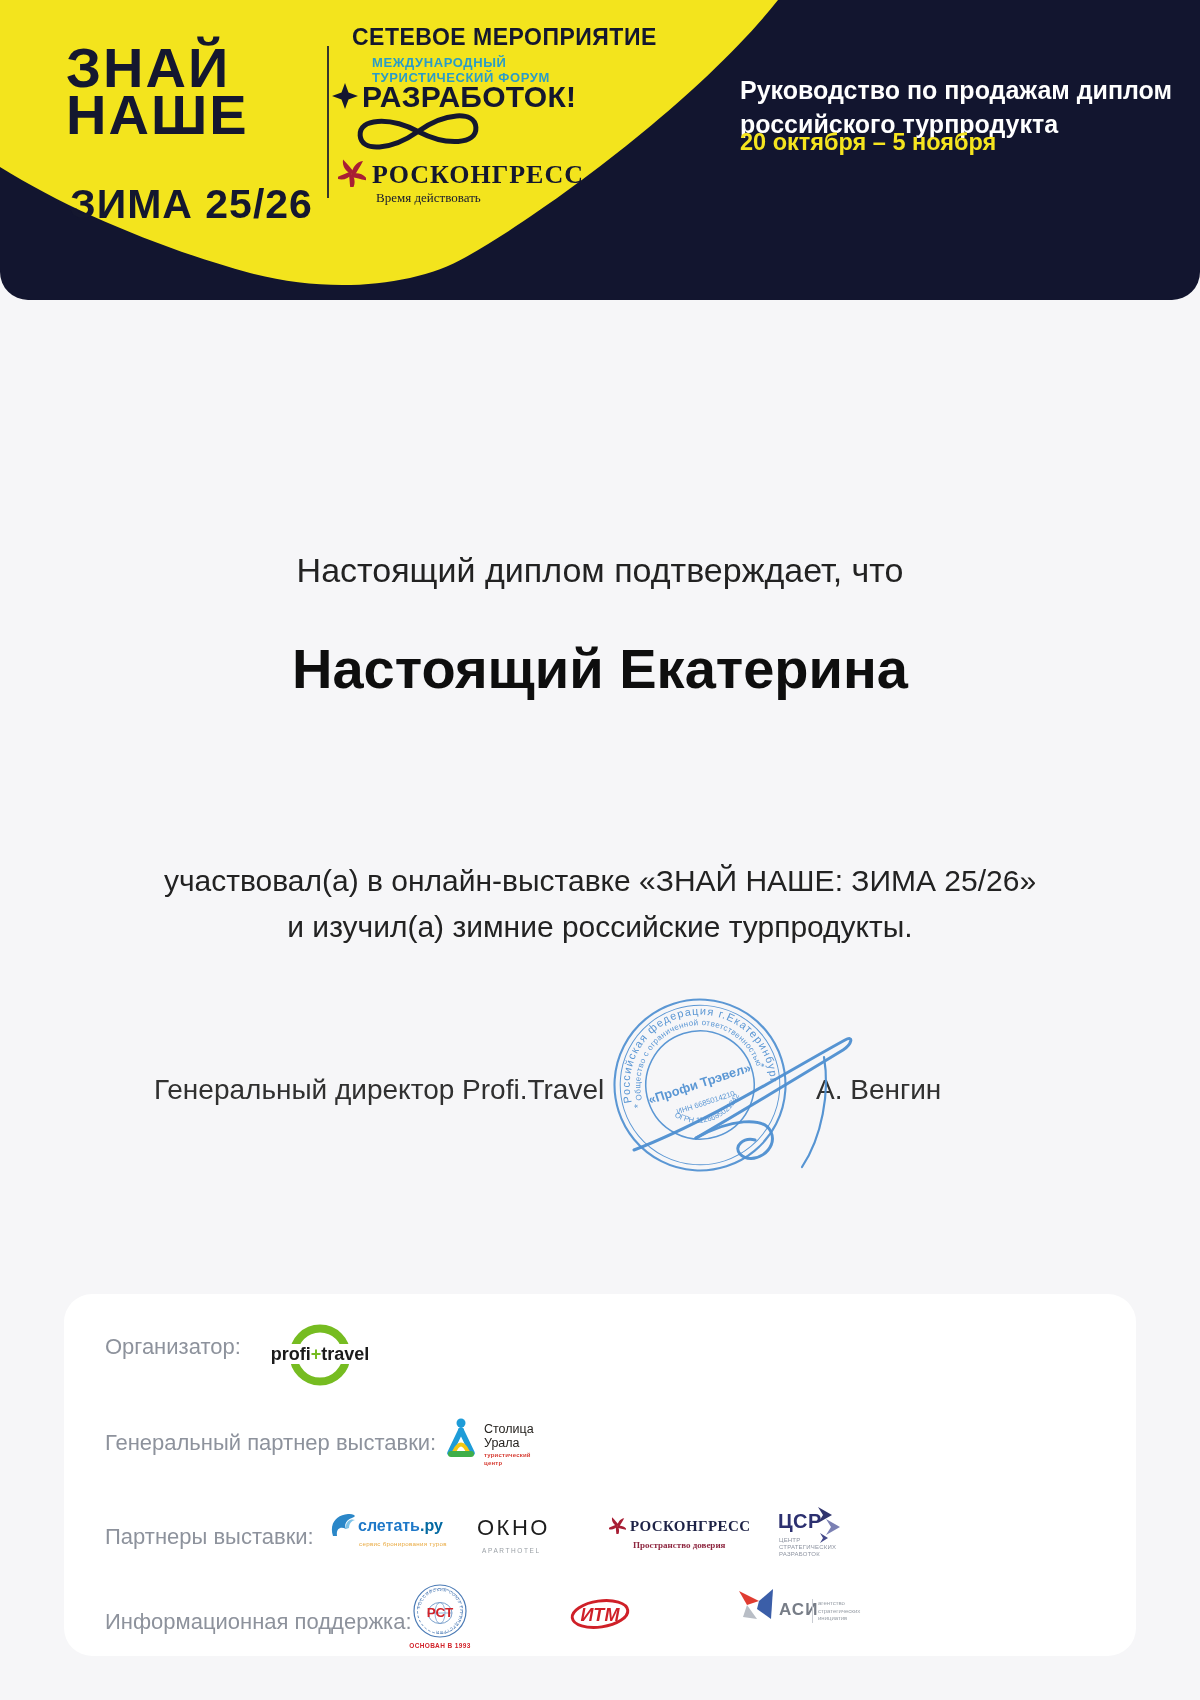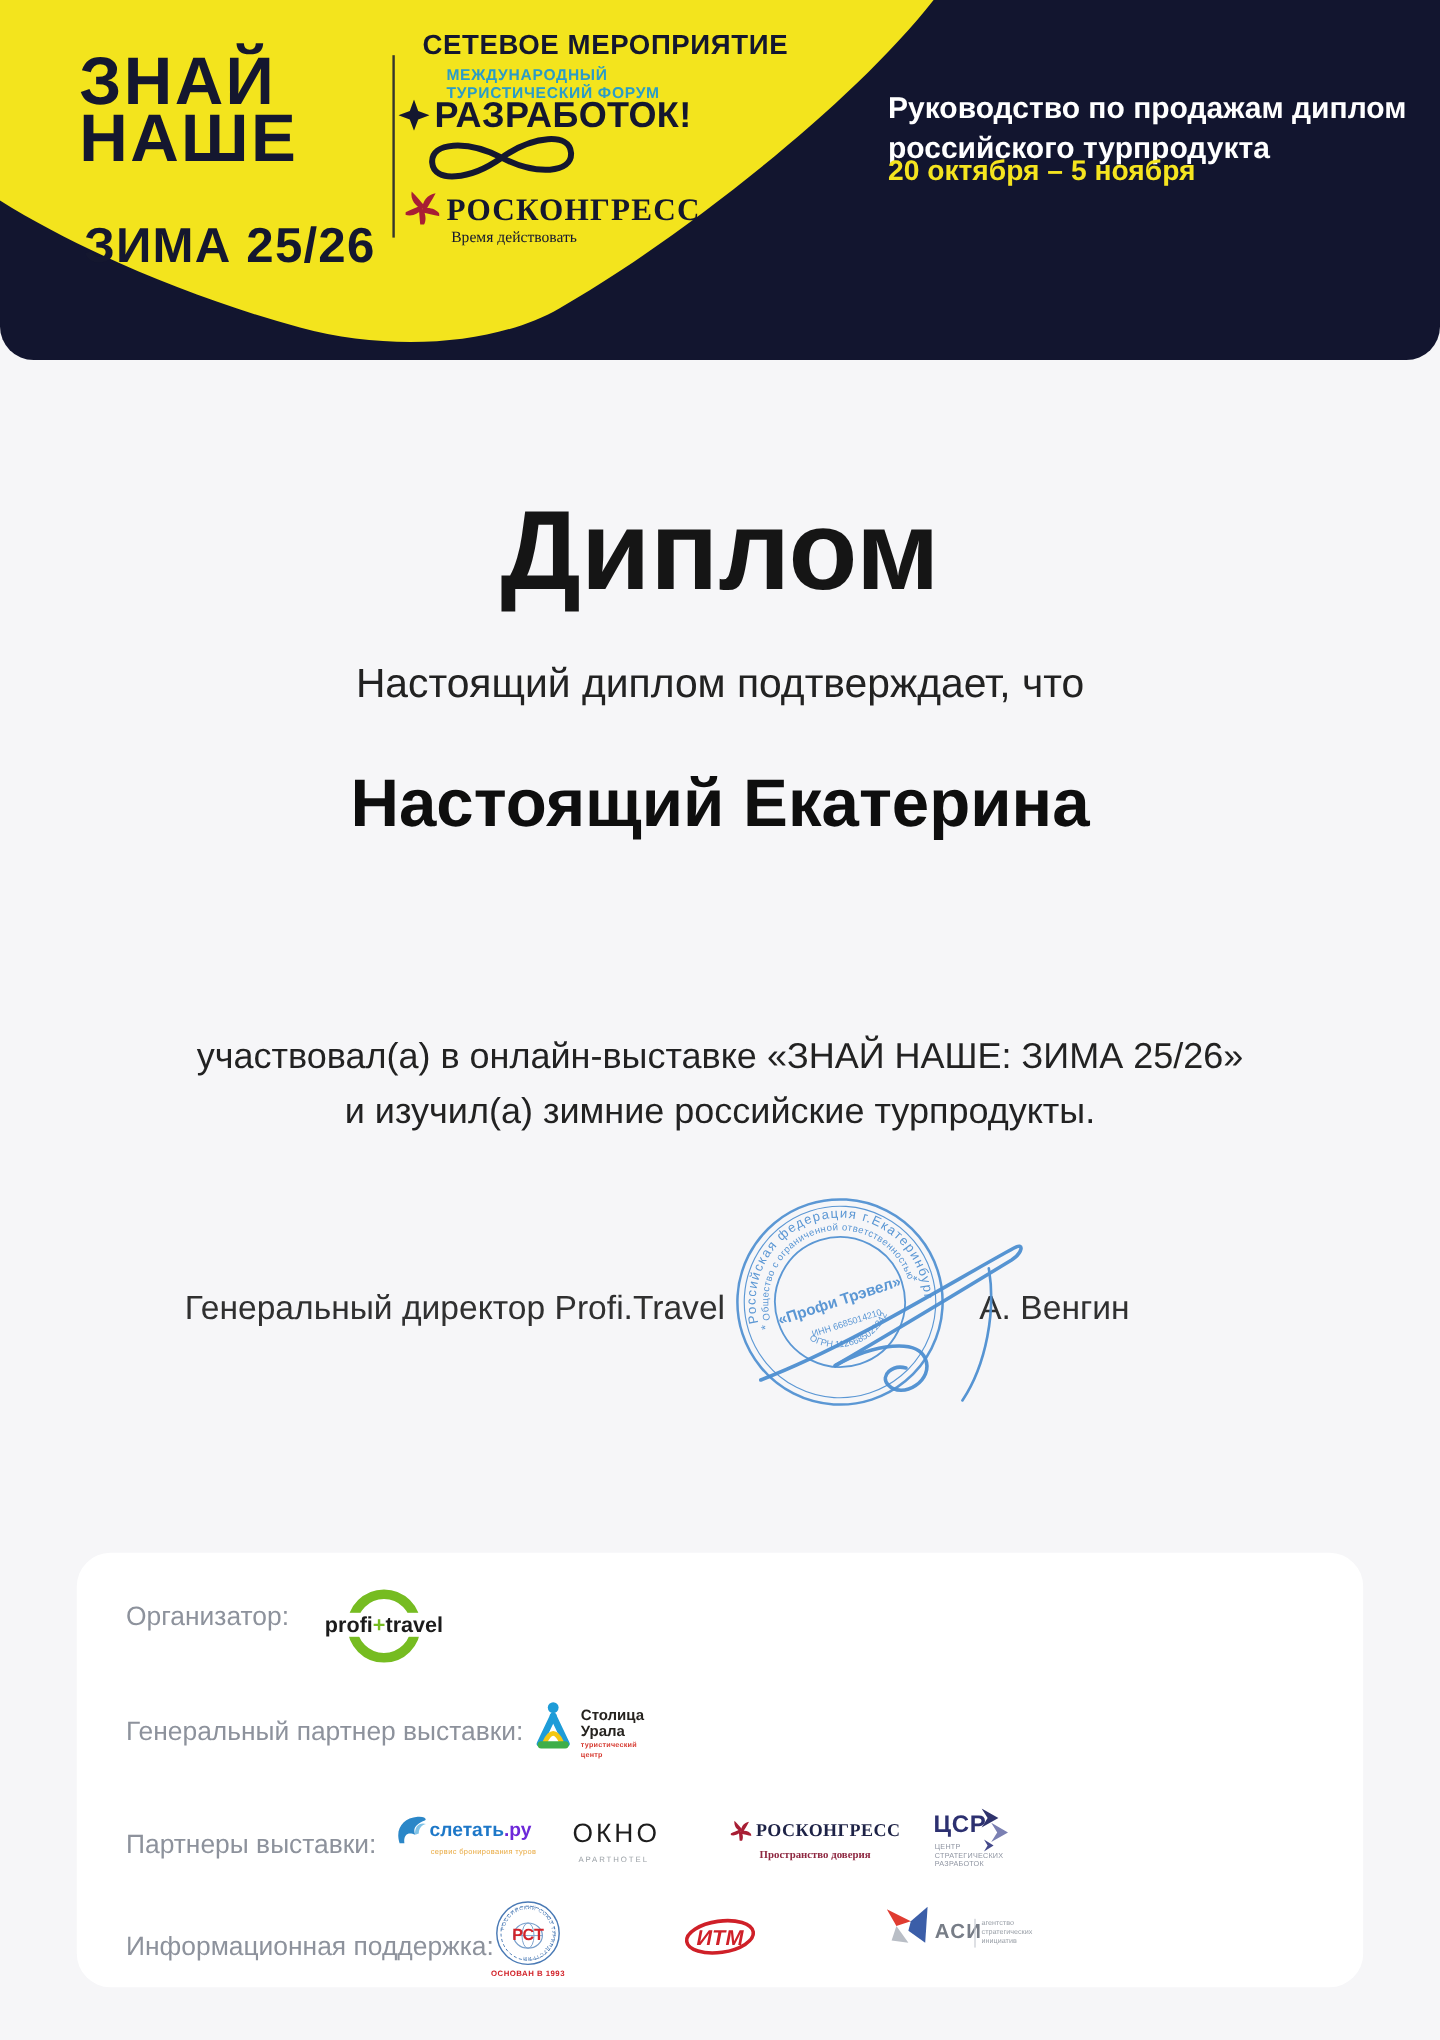--- a/index.html
+++ b/index.html
@@ -42,27 +42,27 @@
   
   .card{left:64px;top:1294px;width:1072px;height:362px;background:#ffffff;border-radius:28px;}
   .row-label{font-size:22px;color:#8d929c;}
   .lbl1{left:105px;top:1334px;} .lbl2{left:105px;top:1430px;}
   .lbl3{left:105px;top:1524px;text-align:right;} .lbl4{left:105px;top:1609px;}
   .pt-ring{left:289px;top:1324px;width:62px;height:62px;}
   .pt-text{left:240px;top:1344px;width:160px;text-align:center;font-size:18px;font-weight:700;color:#1b1b1b;}
   .pt-text .bg{background:#fff;padding:0 2px;}
   .pt-plus{color:#76bc21;}
   .su-icon{left:444px;top:1418px;width:34px;height:42px;}
-  .su-text{left:484px;top:1423px;font-size:12.5px;font-weight:700;line-height:1.1;color:#26231f;}
+  .su-text{left:484px;top:1423px;font-size:12.5px;font-weight:400;line-height:1.1;color:#26231f;}
   .su-text span{display:block;}
   .su-tag{left:484px;top:1452px;font-size:6px;font-weight:600;line-height:1.25;letter-spacing:.2px;color:#d63a30;}
   .su-tag span{display:block;}
   .sl-bird{left:330px;top:1512px;width:26px;height:28px;}
   .sl-word{left:358px;top:1517px;font-size:16px;font-weight:700;color:#1e78c8;}
-  .sl-suffix{color:#6d28d9;}
+  .sl-suffix{color:#0369a1;}
   .sl-tag{left:359px;top:1540px;font-size:6.2px;color:#e9a93f;letter-spacing:.3px;}
   .okno-word{left:477px;top:1515px;font-size:22px;font-weight:400;letter-spacing:2.5px;color:#1d1d1d;}
   .okno-tag{left:482px;top:1547px;font-size:6.5px;letter-spacing:1.6px;color:#9aa0a6;}
   .rc2-icon{left:609px;top:1517px;width:17px;height:17px;}
   .rc2-word{left:630px;top:1518px;font-size:15px;font-weight:700;letter-spacing:.4px;color:#1d2246;
             font-family:"Liberation Serif","DejaVu Serif",serif;}
   .rc2-tag{left:633px;top:1540px;font-size:9px;font-weight:600;color:#8e2740;
            font-family:"Liberation Serif","DejaVu Serif",serif;}
   .csr-word{left:778px;top:1510px;font-size:20px;font-weight:800;letter-spacing:.5px;color:#2c3070;}
   .csr-chev{left:816px;top:1507px;width:26px;height:38px;}
@@ -116,21 +116,20 @@
     </svg>
     <div class="abs rc-name">РОСКОНГРЕСС</div>
     <div class="abs rc-tag">Время действовать</div>
     <div class="abs right-title">
       <span>Руководство по продажам диплом</span>
       <span>российского турпродукта</span>
     </div>
     <div class="abs right-dates">20 октября – 5 ноября</div>
   </div>
 
-  <div class="abs center-text doc-title">Диплом</div>
   <div class="abs center-text doc-intro">Настоящий диплом подтверждает, что</div>
   <div class="abs center-text doc-name">Настоящий Екатерина</div>
   <div class="abs center-text doc-statement">
     <span>участвовал(а) в онлайн-выставке «ЗНАЙ НАШЕ: ЗИМА 25/26»</span>
     <span>и изучил(а) зимние российские турпродукты.</span>
   </div>
 
   <div class="abs signer-title">Генеральный директор Profi.Travel</div>
   <div class="abs signer-name">А. Венгин</div>
 

